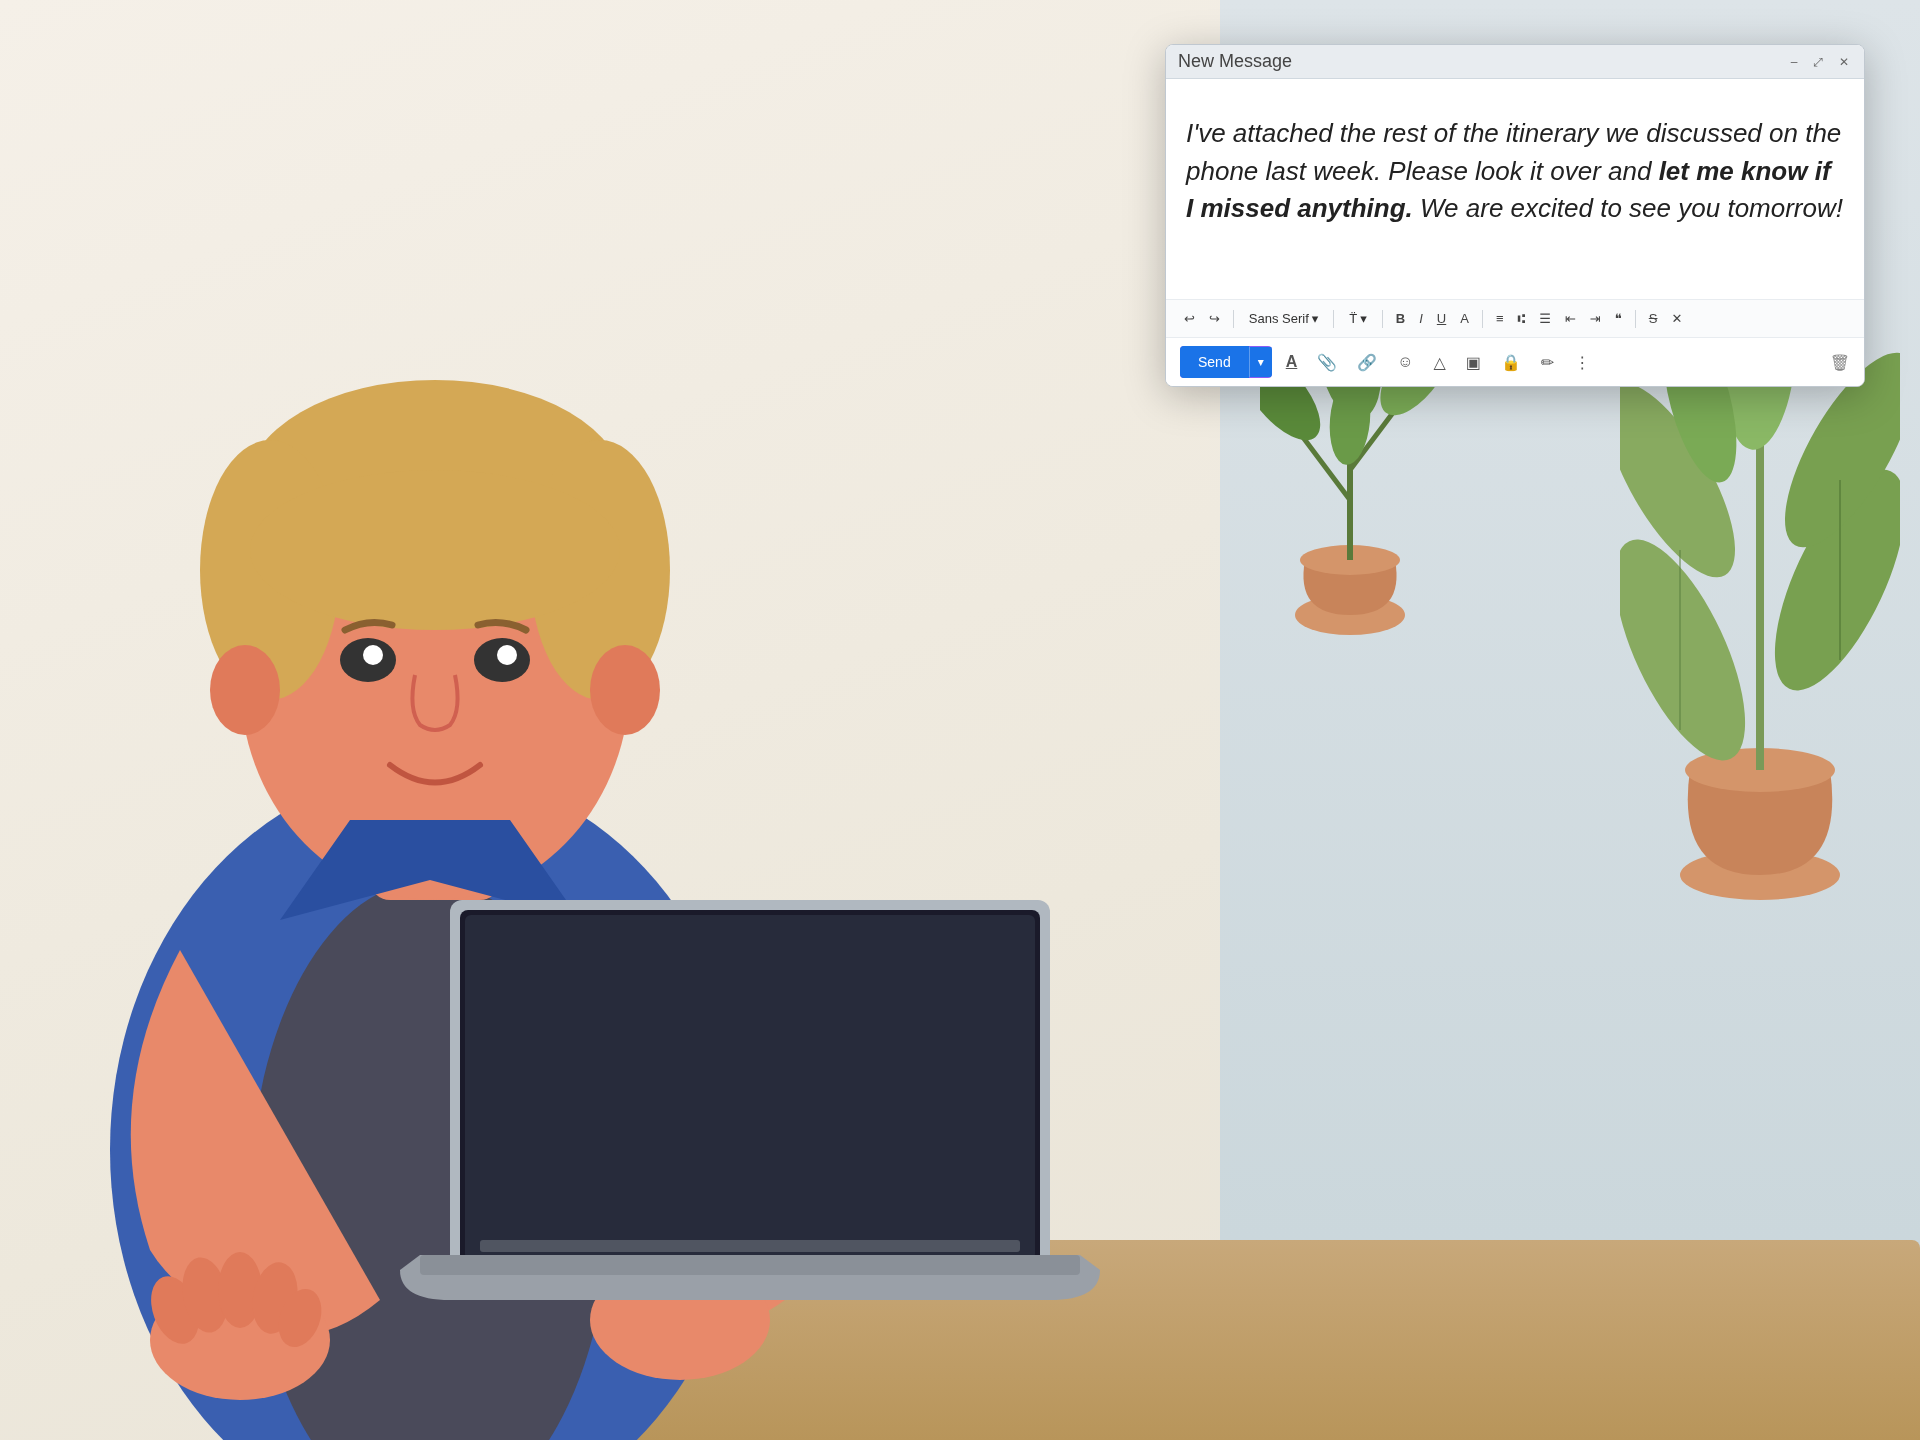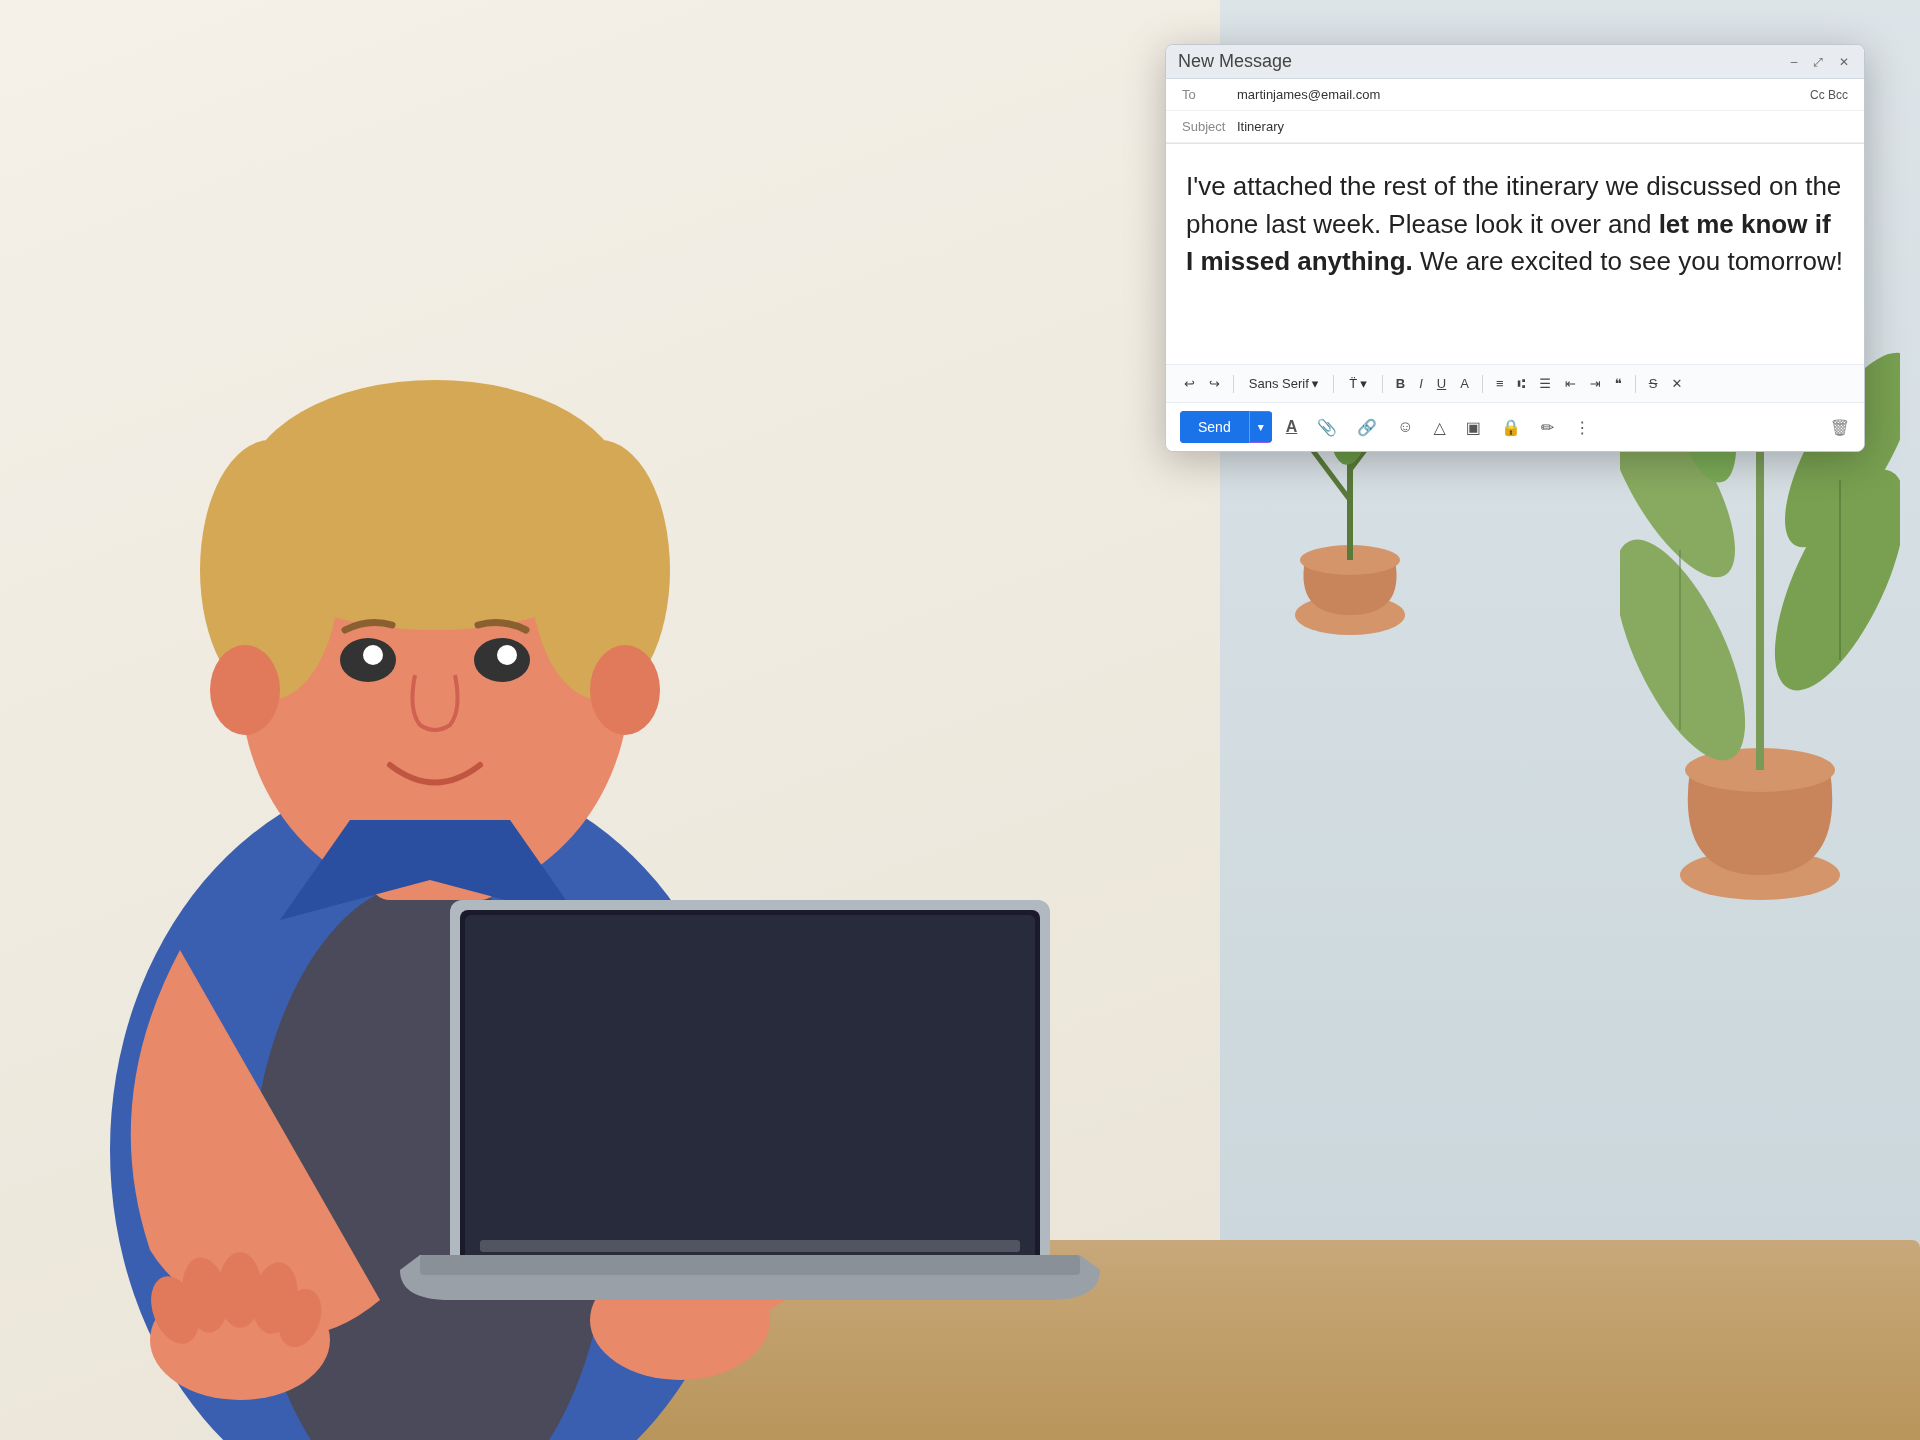--- a/index.html
+++ b/index.html
@@ -142,25 +142,26 @@
       flex: 1;
     }
 
     .email-field-actions {
       font-size: 12px;
       color: #555;
       margin-left: auto;
     }
 
     .email-body {
-      padding: 24px 20px 20px 20px;
+      padding: 36px 20px 20px 20px;
       min-height: 220px;
       font-size: 26px;
       line-height: 1.45;
       color: #222;
+      font-style: italic;
     }
 
     .email-toolbar {
       padding: 8px 14px;
       border-top: 1px solid #e8ecf0;
       display: flex;
       align-items: center;
       gap: 6px;
       background: #fafbfc;
     }
@@ -381,31 +382,20 @@
 
   <div class="email-titlebar">
     <span class="email-titlebar-title">New Message</span>
     <div class="titlebar-controls">
       <span class="titlebar-btn">–</span>
       <span class="titlebar-btn">⤢</span>
       <span class="titlebar-btn">✕</span>
     </div>
   </div>
 
-  <div class="email-fields">
-    <div class="email-field-row">
-      <span class="email-field-label">To</span>
-      <span class="email-field-value">martinjames@email.com</span>
-      <span class="email-field-actions">Cc Bcc</span>
-    </div>
-    <div class="email-field-row">
-      <span class="email-field-label">Subject</span>
-      <span class="email-field-value">Itinerary</span>
-    </div>
-  </div>
 
   <div class="email-body">
     <span>I've attached the rest of the itinerary we discussed on the phone last week. Please look it over and </span><strong>let me know if I missed anything.</strong><span> We are excited to see you tomorrow!</span>
   </div>
 
   <div class="email-toolbar">
     <button class="toolbar-btn" title="Undo">↩</button>
     <button class="toolbar-btn" title="Redo">↪</button>
     <div class="toolbar-separator"></div>
     <button class="font-selector">

